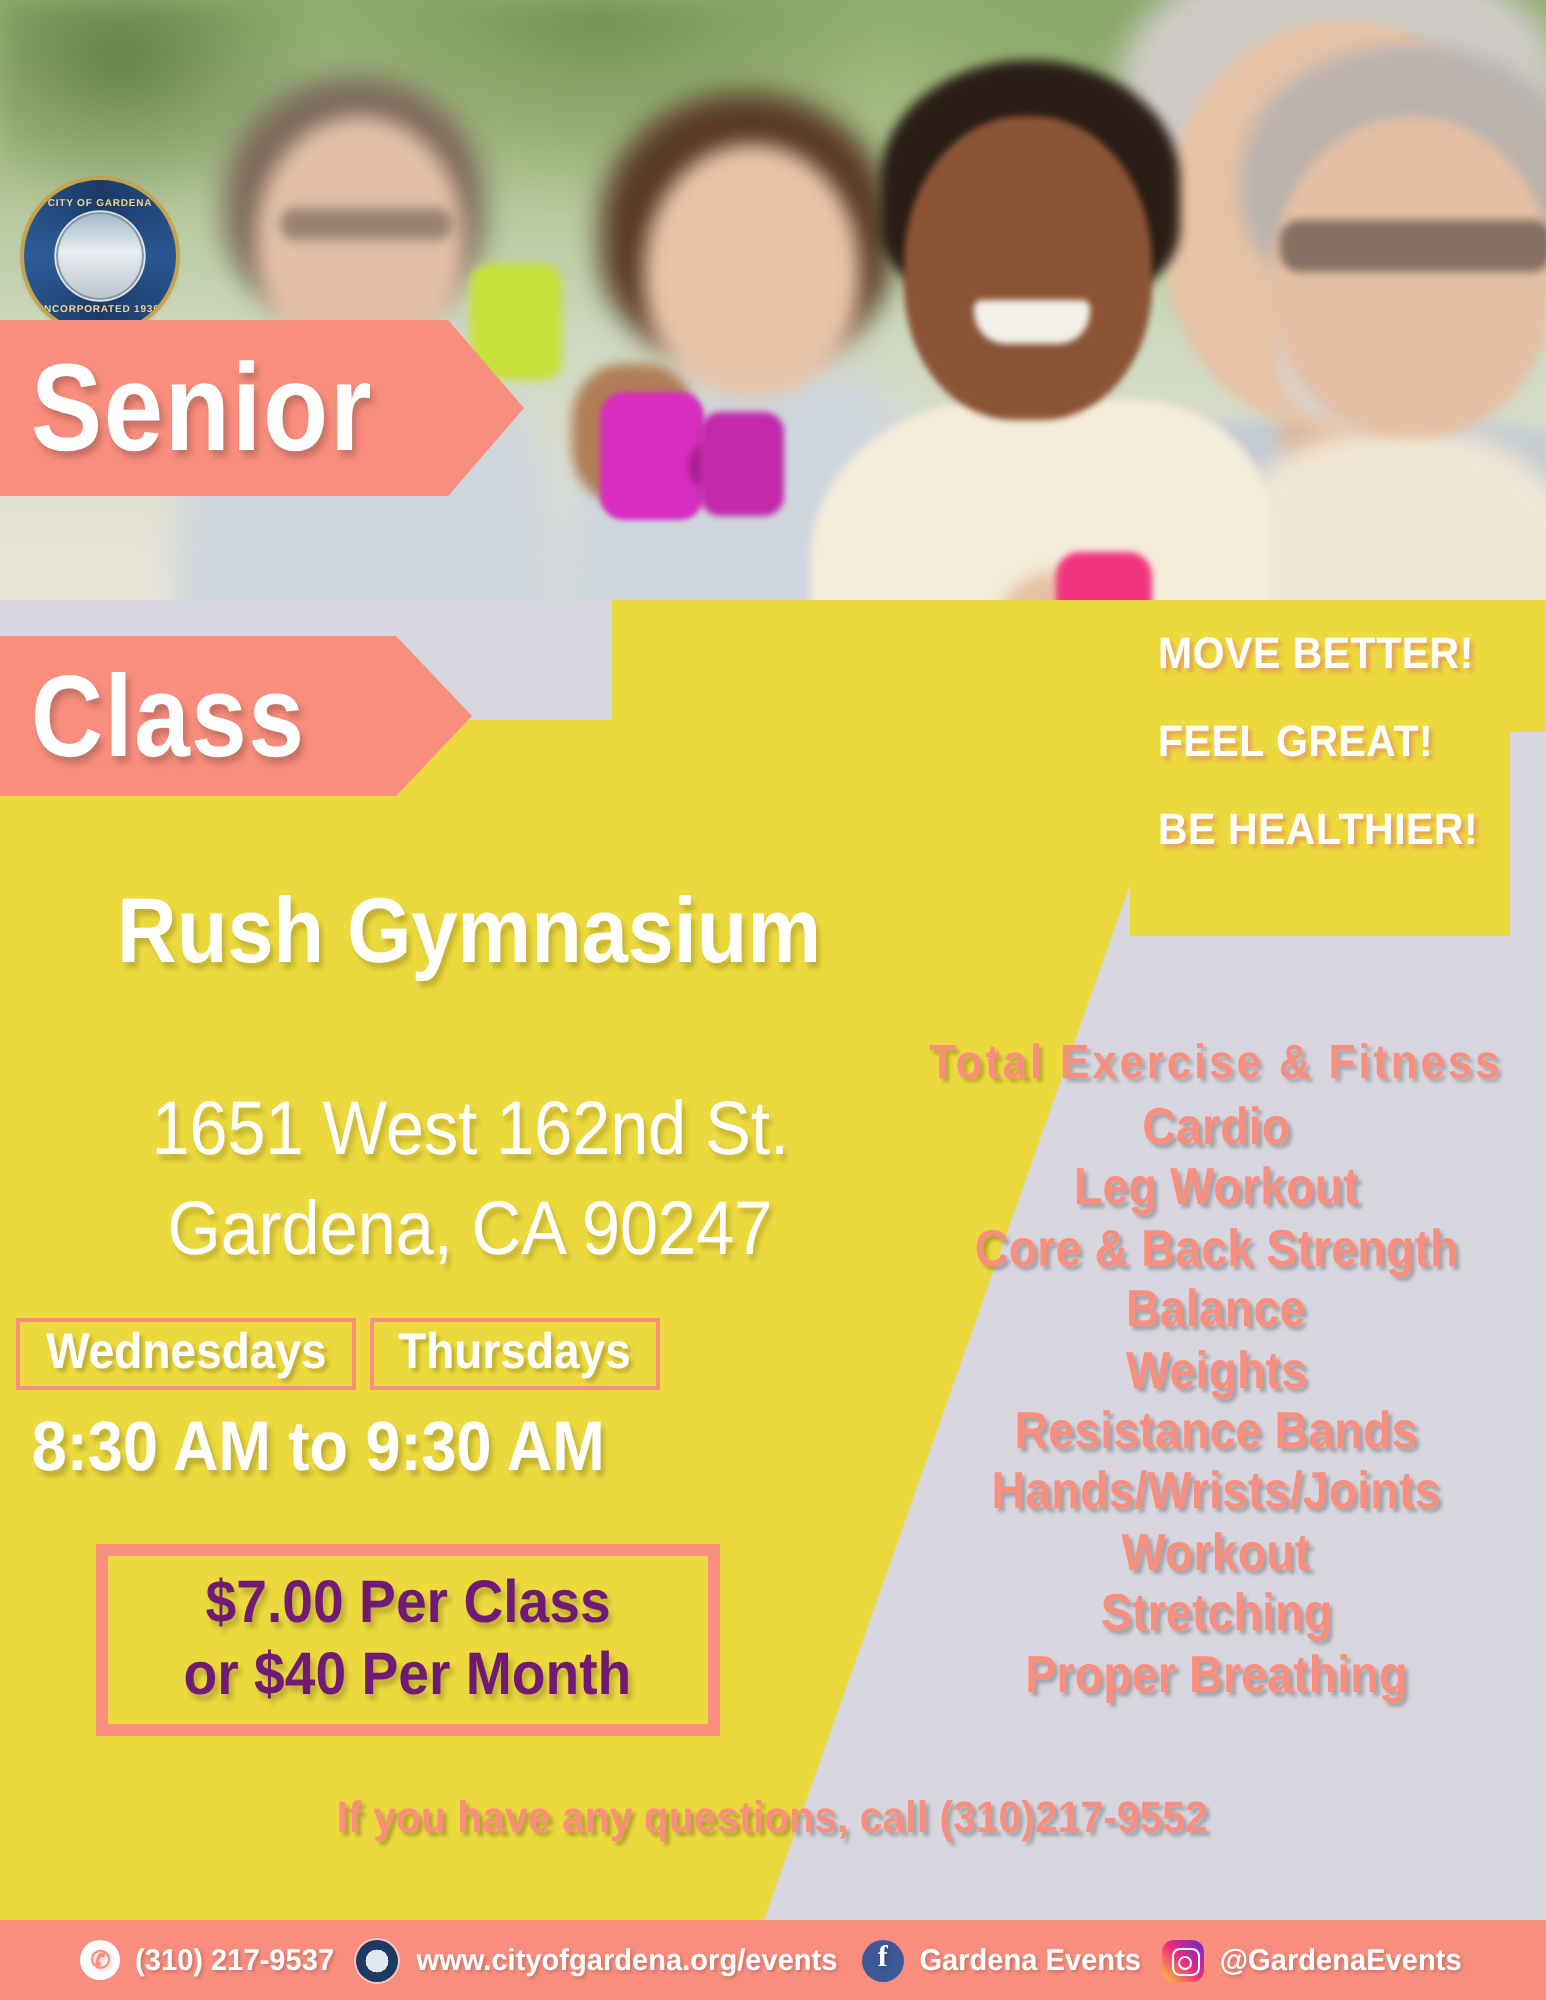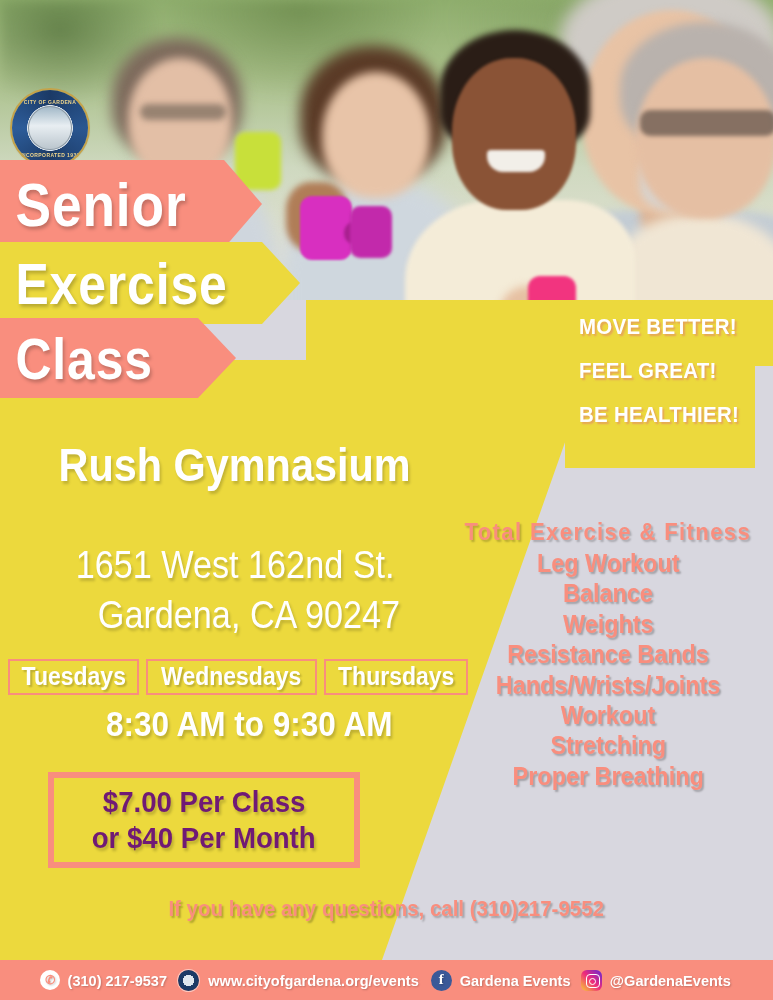--- a/index.html
+++ b/index.html
@@ -152,37 +152,36 @@
   }
   .venue span { display:inline-block; transform:scaleX(.9); }
   .addr1, .addr2 {
     position:absolute; width:470px; text-align:center;
     font-size:38px; color:#ffffff; letter-spacing:0px;
     text-shadow:2px 3px 3px rgba(0,0,0,.18);
     margin-top:36px;
   }
   .addr1 span, .addr2 span { display:inline-block; transform:scaleX(.9); }
   .addr1 { left:0; top:508px; }
-  .addr2 { left:14px; top:558px; }
+  .addr2 { left:0; top:558px; }
 
   
   .days { position:absolute; left:8px; top:659px; display:flex; gap:7px; }
   .day-tag {
     border:2px solid #f98e7e; padding:2px 7px 4px 7px;
     color:#ffffff; font-weight:bold; font-size:25px;
     text-shadow:2px 2px 2px rgba(0,0,0,.2);
     line-height:1.05;
   }
   .day-tag span { display:inline-block; transform:scaleX(.92); }
 
   .time {
-    position:absolute; left:0; top:704px; width:465px; text-align:center;
+    position:absolute; left:0; top:704px; width:465px; 
     font-weight:bold; font-size:35px; color:#ffffff;
     text-shadow:2px 3px 3px rgba(0,0,0,.2);
-    padding-left:34px;
   }
   .time span { display:inline-block; transform:scaleX(.9); }
 
   
   .price-box {
     position:absolute; left:48px; top:772px; width:312px; height:96px;
     border:6px solid #f98e7e;
     display:flex; flex-direction:column; align-items:center; justify-content:center;
   }
   .price-box div {
@@ -302,23 +301,20 @@
 
   <div class="seal">
     <div class="seal-text-top">CITY OF GARDENA</div>
     <div class="seal-inner"></div>
     <div class="seal-text-bot">INCORPORATED 1930</div>
   </div>
 
   <div class="banner b-senior">
     <span>Senior</span>
   </div>
-  <div class="banner b-exercise">
-    <span>Exercise</span>
-  </div>
   <div class="banner b-class">
     <span>Class</span>
   </div>
 
   <div class="motto">
     <div>MOVE BETTER!</div>
     <div>FEEL GREAT!</div>
     <div>BE HEALTHIER!</div>
   </div>
 
@@ -326,37 +322,38 @@
     <span>Rush Gymnasium</span>
   </div>
   <div class="addr1">
     <span>1651 West 162nd St.</span>
   </div>
   <div class="addr2">
     <span>Gardena, CA 90247</span>
   </div>
 
   <div class="days">
-    <div class="day-tag"><span>Tuesdays</span></div>
     <div class="day-tag"><span>Wednesdays</span></div>
     <div class="day-tag"><span>Thursdays</span></div>
   </div>
 
   <div class="time">
     <span>8:30 AM to 9:30 AM</span>
   </div>
 
   <div class="price-box">
     <div><span>$7.00 Per Class</span></div>
     <div><span>or $40 Per Month</span></div>
   </div>
 
   <div class="ex-list">
     <div class="ex-title"><span>Total Exercise &amp; Fitness</span></div>
+    <div class="ex-item"><span>Cardio</span></div>
     <div class="ex-item"><span>Leg Workout</span></div>
+    <div class="ex-item"><span>Core &amp; Back Strength</span></div>
     <div class="ex-item"><span>Balance</span></div>
     <div class="ex-item"><span>Weights</span></div>
     <div class="ex-item"><span>Resistance Bands</span></div>
     <div class="ex-item"><span>Hands/Wrists/Joints Workout</span></div>
     <div class="ex-item"><span>Stretching</span></div>
     <div class="ex-item"><span>Proper Breathing</span></div>
   </div>
 
   <div class="questions">
     <span>If you have any questions, call (310)217-9552</span>

